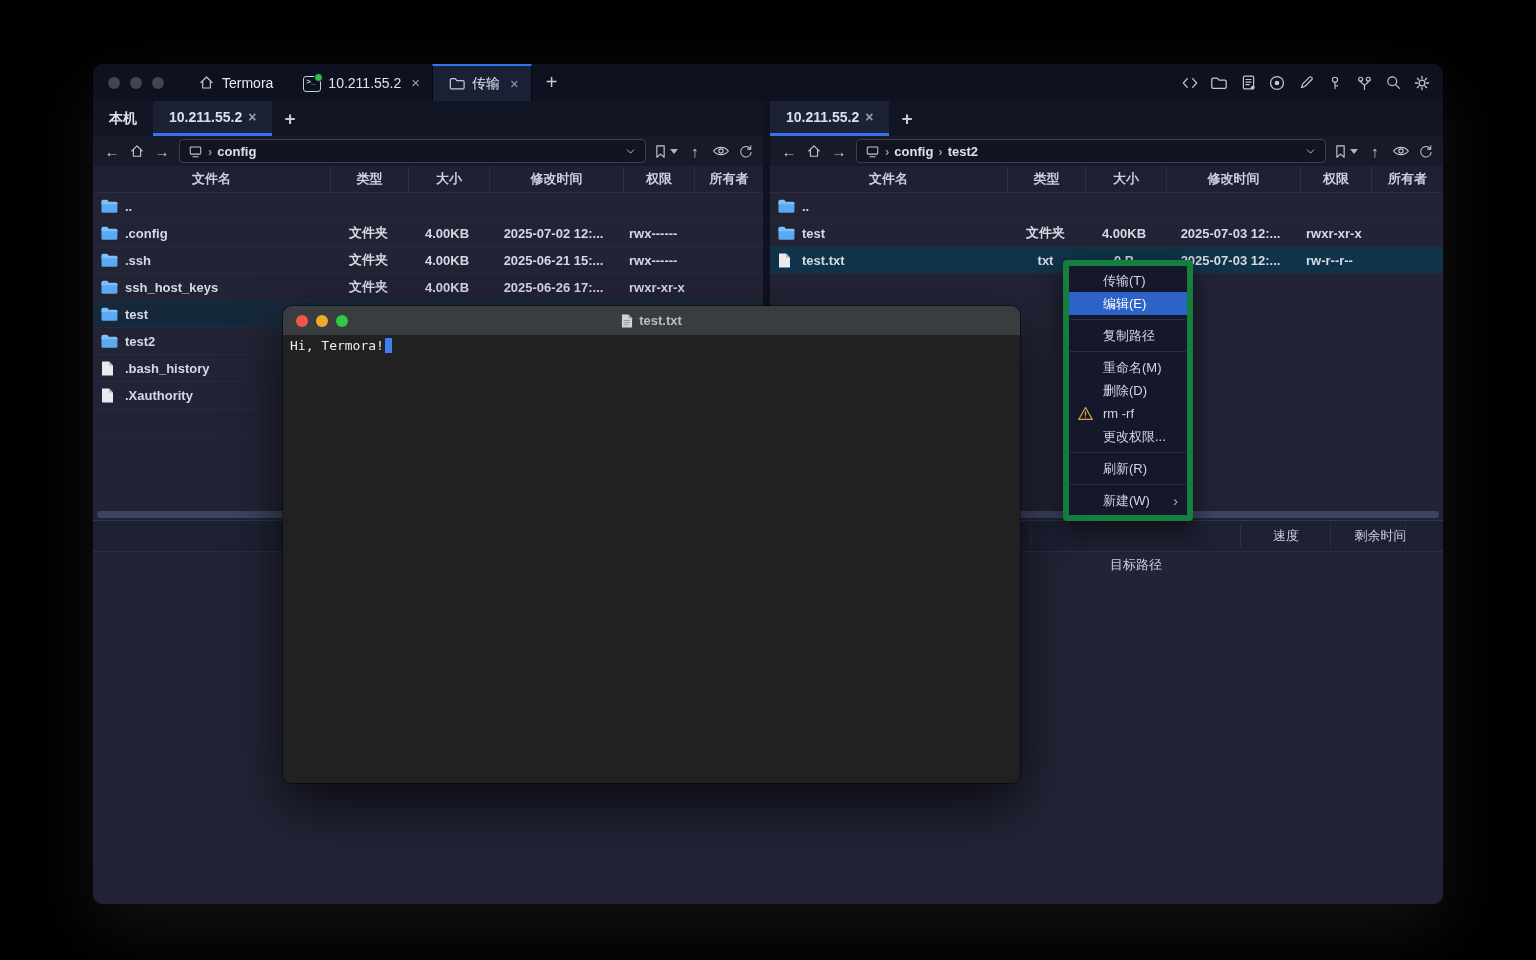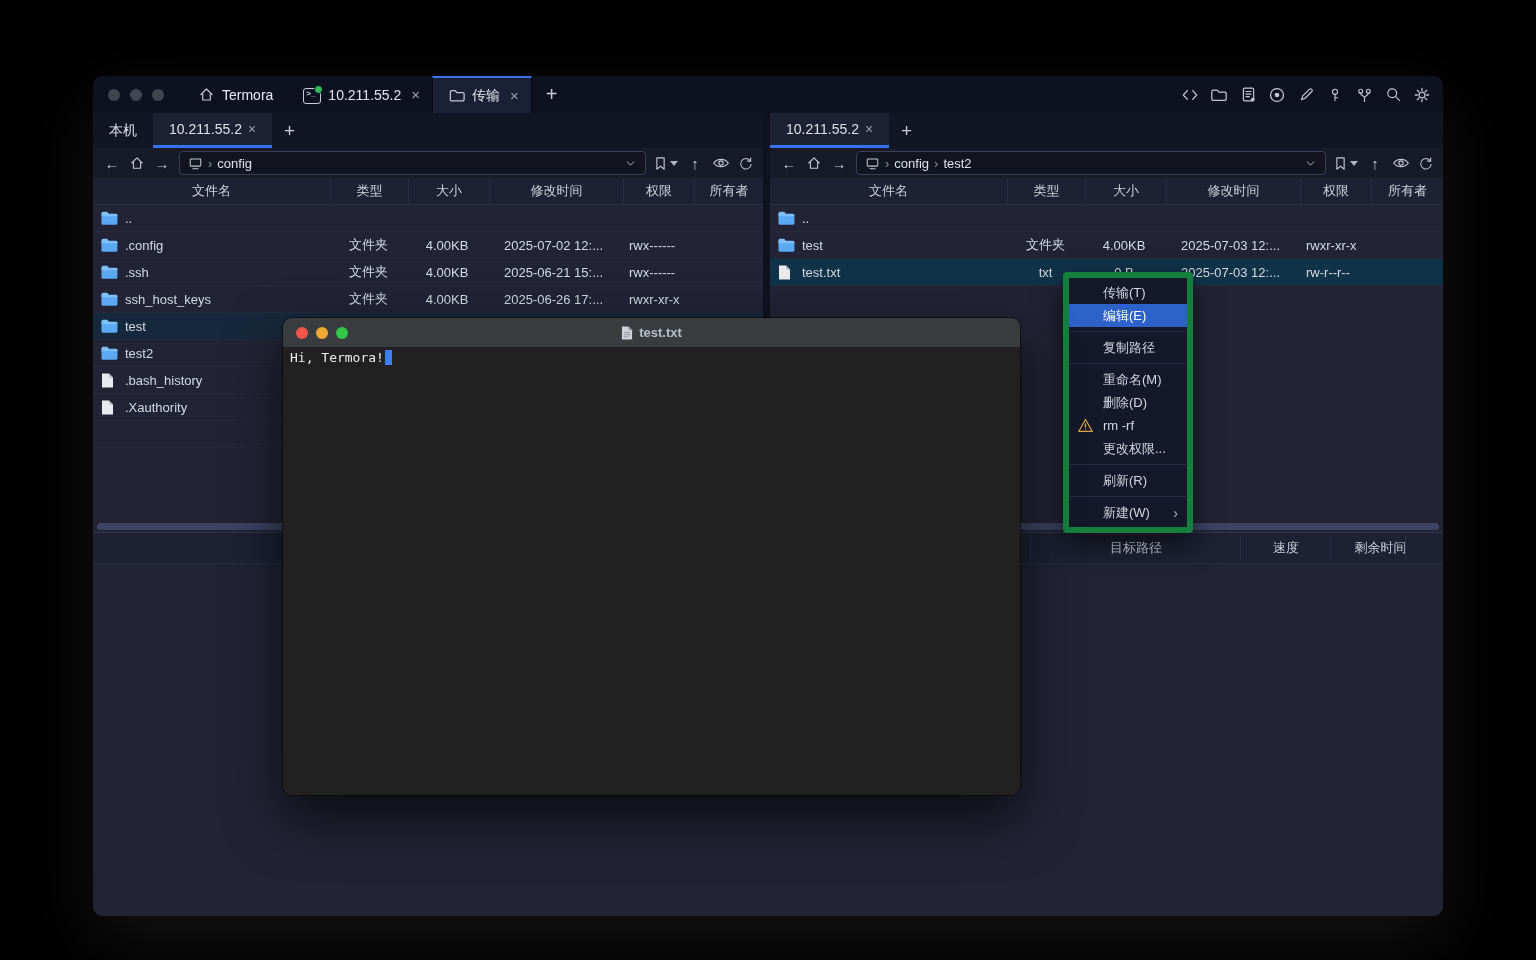--- a/index.html
+++ b/index.html
@@ -1,37 +1,37 @@
 <!DOCTYPE html>
 <html><head>
 <meta charset="utf-8">
 <style>
   html,body{margin:0;padding:0;width:1536px;height:960px;background:#000;overflow:hidden;
     font-family:"Liberation Sans",sans-serif;-webkit-font-smoothing:antialiased;}
-  .app{position:absolute;left:93px;top:76px;width:1350px;height:840px;background:#222436;
+  .app{position:absolute;left:93px;top:64px;width:1350px;height:840px;background:#222436;
     border-radius:10px;overflow:hidden;box-shadow:0 25px 70px rgba(70,70,70,.28);display:flex;flex-direction:column;}
   
   .titlebar{height:37px;background:#0e1120;display:flex;align-items:stretch;flex:0 0 auto;position:relative;}
   .dots{display:flex;align-items:center;gap:10px;padding:0 16px 0 15px;}
   .dot{width:12px;height:12px;border-radius:50%;background:#41454f;}
   .apptab{display:flex;align-items:center;gap:7px;color:#e8eaf2;font-size:14px;padding:0 18px;}
   .ttab{display:flex;align-items:center;gap:7px;color:#dfe3ee;font-size:14px;padding:0 12px;position:relative;}
   .ttab .close{color:#9aa0b0;font-size:15px;margin-left:3px;}
   .ttab.active{background:#1b2134;border-top:2px solid #3574f0;border-left:1px solid #060812;border-right:1px solid #060812;padding-left:16px;}
   .term-ic{position:relative;width:18px;height:16px;}
   .term-ic .box{width:16px;height:14px;border:1.4px solid #c9cedb;border-radius:3px;position:absolute;left:0;top:1px;}
   .term-ic .gt{position:absolute;left:3px;top:2px;color:#c9cedb;font-size:8px;font-weight:bold;}
   .term-ic .st{position:absolute;right:-2px;top:-2px;width:7px;height:7px;border-radius:50%;background:#2fbf56;border:1.5px solid #0e1120;}
   .plusbtn{display:flex;align-items:center;color:#c6cbd8;font-size:20px;padding:0 14px;}
   .tb-icons{position:absolute;right:12px;top:0;height:37px;display:flex;align-items:center;gap:11px;}
   .tb-icons .ic{width:18px;height:18px;display:flex;align-items:center;justify-content:center;}
   svg.s{stroke:#c2c7d4;fill:none;stroke-width:1.4;stroke-linecap:round;stroke-linejoin:round;}
   
   .panes{flex:0 0 408px;display:flex;}
-  .pane{display:flex;flex-direction:column;background:#222436;}
+  .pane{display:flex;flex-direction:column;background:#222436;font-weight:bold;}
   .pane.left{width:670px;}
   .splitter{width:7px;background:#10131f;}
   .pane.right{width:673px;}
   .ptabs{height:35px;background:#12152331;background:#121523;display:flex;align-items:stretch;}
   .ptab{display:flex;align-items:center;gap:6px;padding:0 16px;color:#dce0ea;font-size:14px;}
   .ptab.active{background:#1c2133;border-bottom:3px solid #3574f0;}
   .ptab .close{color:#9aa0b0;font-size:14px;}
   .ptab-plus{display:flex;align-items:center;color:#c6cbd8;font-size:19px;padding:0 12px;}
   .ptoolbar{height:30px;background:#171a29;display:flex;align-items:center;gap:8px;padding:0 10px;}
   .navic{color:#c2c7d4;font-size:15px;width:18px;text-align:center;}
@@ -476,21 +476,21 @@
   </div>
 
   <div class="hscroll">
       <div class="hthumb"></div>
     </div>
 
   <div class="transfers">
     <div class="thead">
       <span style="left:120px;width:260px;justify-content:center;">名称</span>
       <div class="vline" style="left:937px;"></div>
-      <span style="left:939px;width:208px;justify-content:center;">目标路径</span>
+      <span style="left:939px;width:208px;justify-content:center;margin-top:29px;">目标路径</span>
       <div class="vline" style="left:1147px;"></div>
       <span style="left:1149px;width:88px;justify-content:center;">速度</span>
       <div class="vline" style="left:1237px;"></div>
       <span style="left:1239px;width:73px;justify-content:center;padding-left:12px;">剩余时间</span>
       <div class="vline" style="left:1312px;"></div>
     </div>
     <div class="tbody"></div>
   </div>
 
   <div class="menu">

